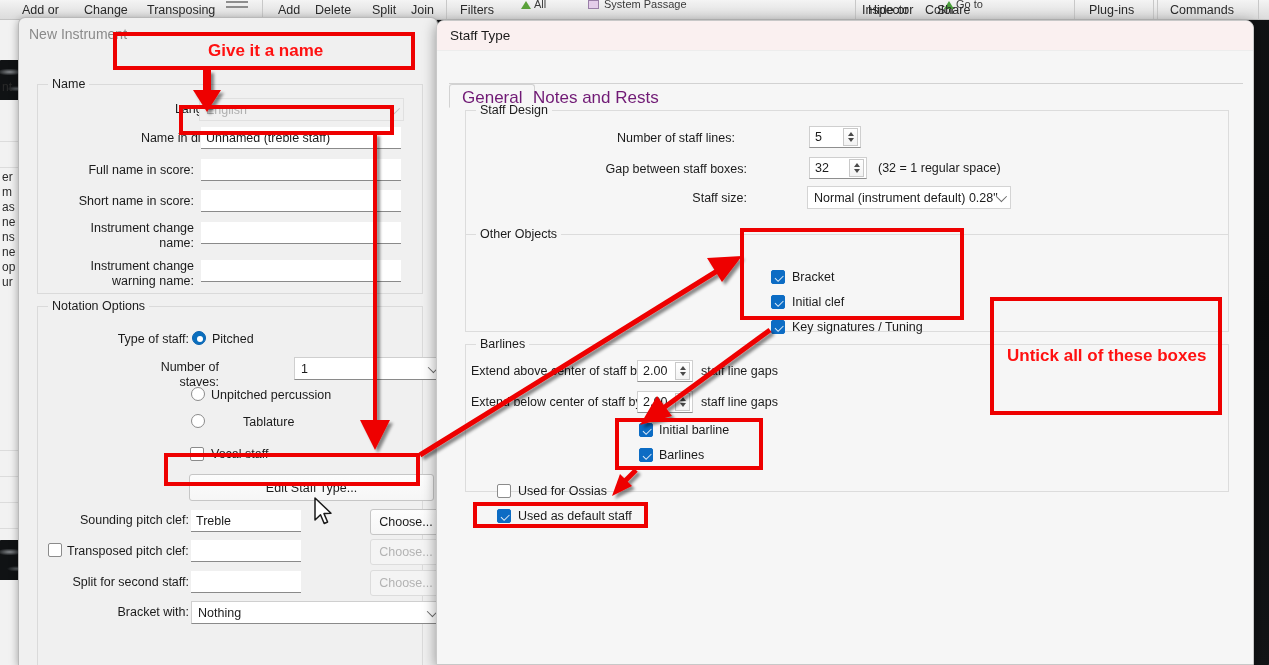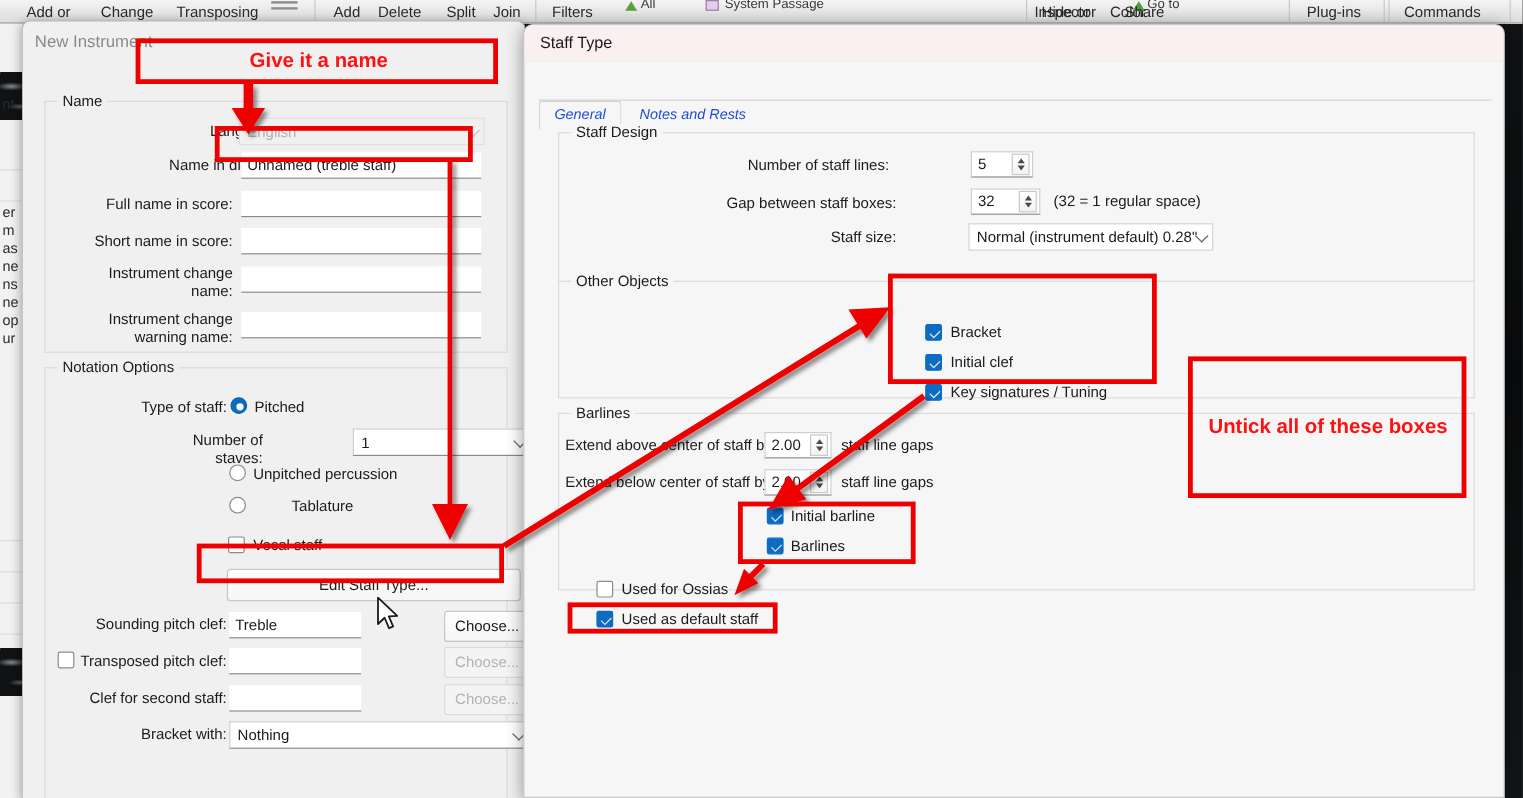--- a/index.html
+++ b/index.html
@@ -254,25 +254,24 @@
     font-size: 13.5px; color: #1b1b1b;
   }
   .tabstrip {
     position: absolute; left: 12px; top: 62px;
     width: 794px; height: 1px; background: #d2d2d2;
   }
   .tab {
     position: absolute;
     top: 64px;
     height: 22px;
-    font-size: 12px;
-    color: #1d4ed8;
+    font-size: 17px;
+    color: #701a75;
     padding: 3px 12px 0 12px;
     white-space: nowrap;
-    font-style: italic;
   }
   .tab.active {
     background: #f6f6f6;
     border: 1px solid #d2d2d2;
     border-bottom: 1px solid #f6f6f6;
     border-top-left-radius: 3px;
     border-top-right-radius: 3px;
     top: 63px;
     height: 24px;
   }
@@ -450,21 +449,21 @@
 
     <div class="fld-label" style="left:55px; top:495px; width:115px;">Sounding pitch clef:</div>
     <div class="tbox" style="left:172px; top:492px; width:110px;">Treble</div>
     <div class="btn" style="left:351px; top:491px; width:72px;">Choose...</div>
 
     <div class="cbox" style="left:29px; top:525px;"></div>
     <div class="opt-label" style="left:48px; top:526px;">Transposed pitch clef:</div>
     <div class="tbox" style="left:172px; top:522px; width:110px;"></div>
     <div class="btn disabled" style="left:351px; top:521px; width:72px;">Choose...</div>
 
-    <div class="fld-label" style="left:50px; top:557px; width:120px;">Clef for second staff:</div>
+    <div class="fld-label" style="left:50px; top:557px; width:120px;">Split for second staff:</div>
     <div class="tbox" style="left:172px; top:553px; width:110px;"></div>
     <div class="btn disabled" style="left:351px; top:552px; width:72px;">Choose...</div>
 
     <div class="fld-label" style="left:70px; top:587px; width:100px;">Bracket with:</div>
     <div class="combo" style="left:172px; top:583px; width:251px;">
       <span>Nothing</span>
       <span class="chev"></span>
     </div>
   </div>
 
@@ -473,21 +472,21 @@
     <div id="st-title">Staff Type</div>
 
     <div class="tabstrip"></div>
     <div class="tab active" style="left:12px;">General</div>
     <div class="tab" style="left:84px;">Notes and Rests</div>
 
     <div class="group" style="left:28px; top:89px; width:764px; height:125px; border-color:#dcdcdc;">
       <span class="glabel" style="background:#f6f6f6;">Staff Design</span>
     </div>
 
-    <div class="fld-label" style="left:180px; top:110px; width:130px; text-align:center;">Number of staff lines:</div>
+    <div class="fld-label" style="left:180px; top:110px; width:130px; text-align:left;">Number of staff lines:</div>
     <div class="spin" style="left:372px; top:105px; width:52px;">
       <span class="v">5</span>
       <span class="arrows"></span>
     </div>
 
     <div class="fld-label" style="left:160px; top:141px; width:150px; text-align:right;">Gap between staff boxes:</div>
     <div class="spin" style="left:372px; top:136px; width:58px;">
       <span class="v">32</span>
       <span class="arrows"></span>
     </div>

